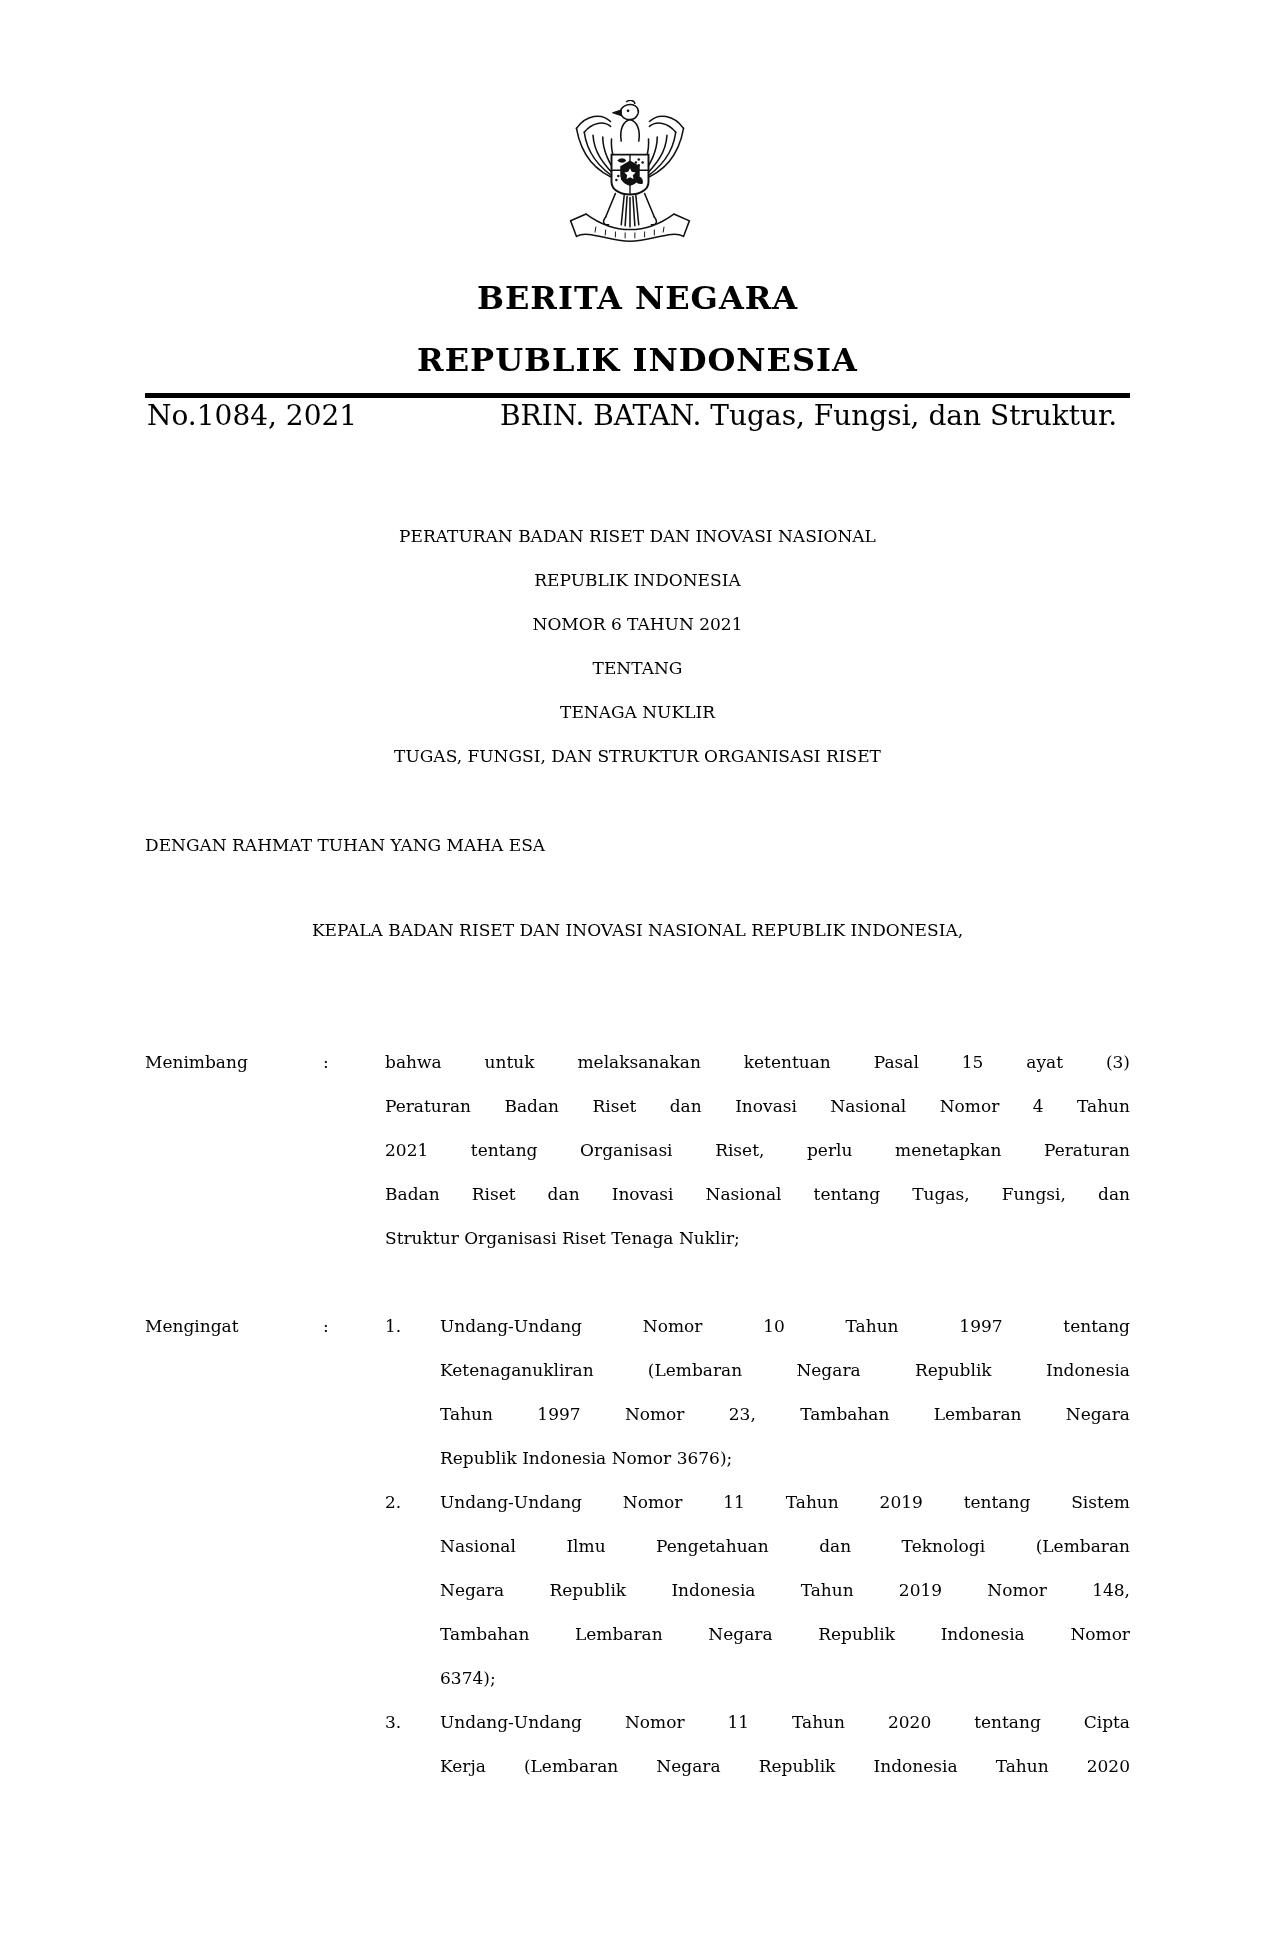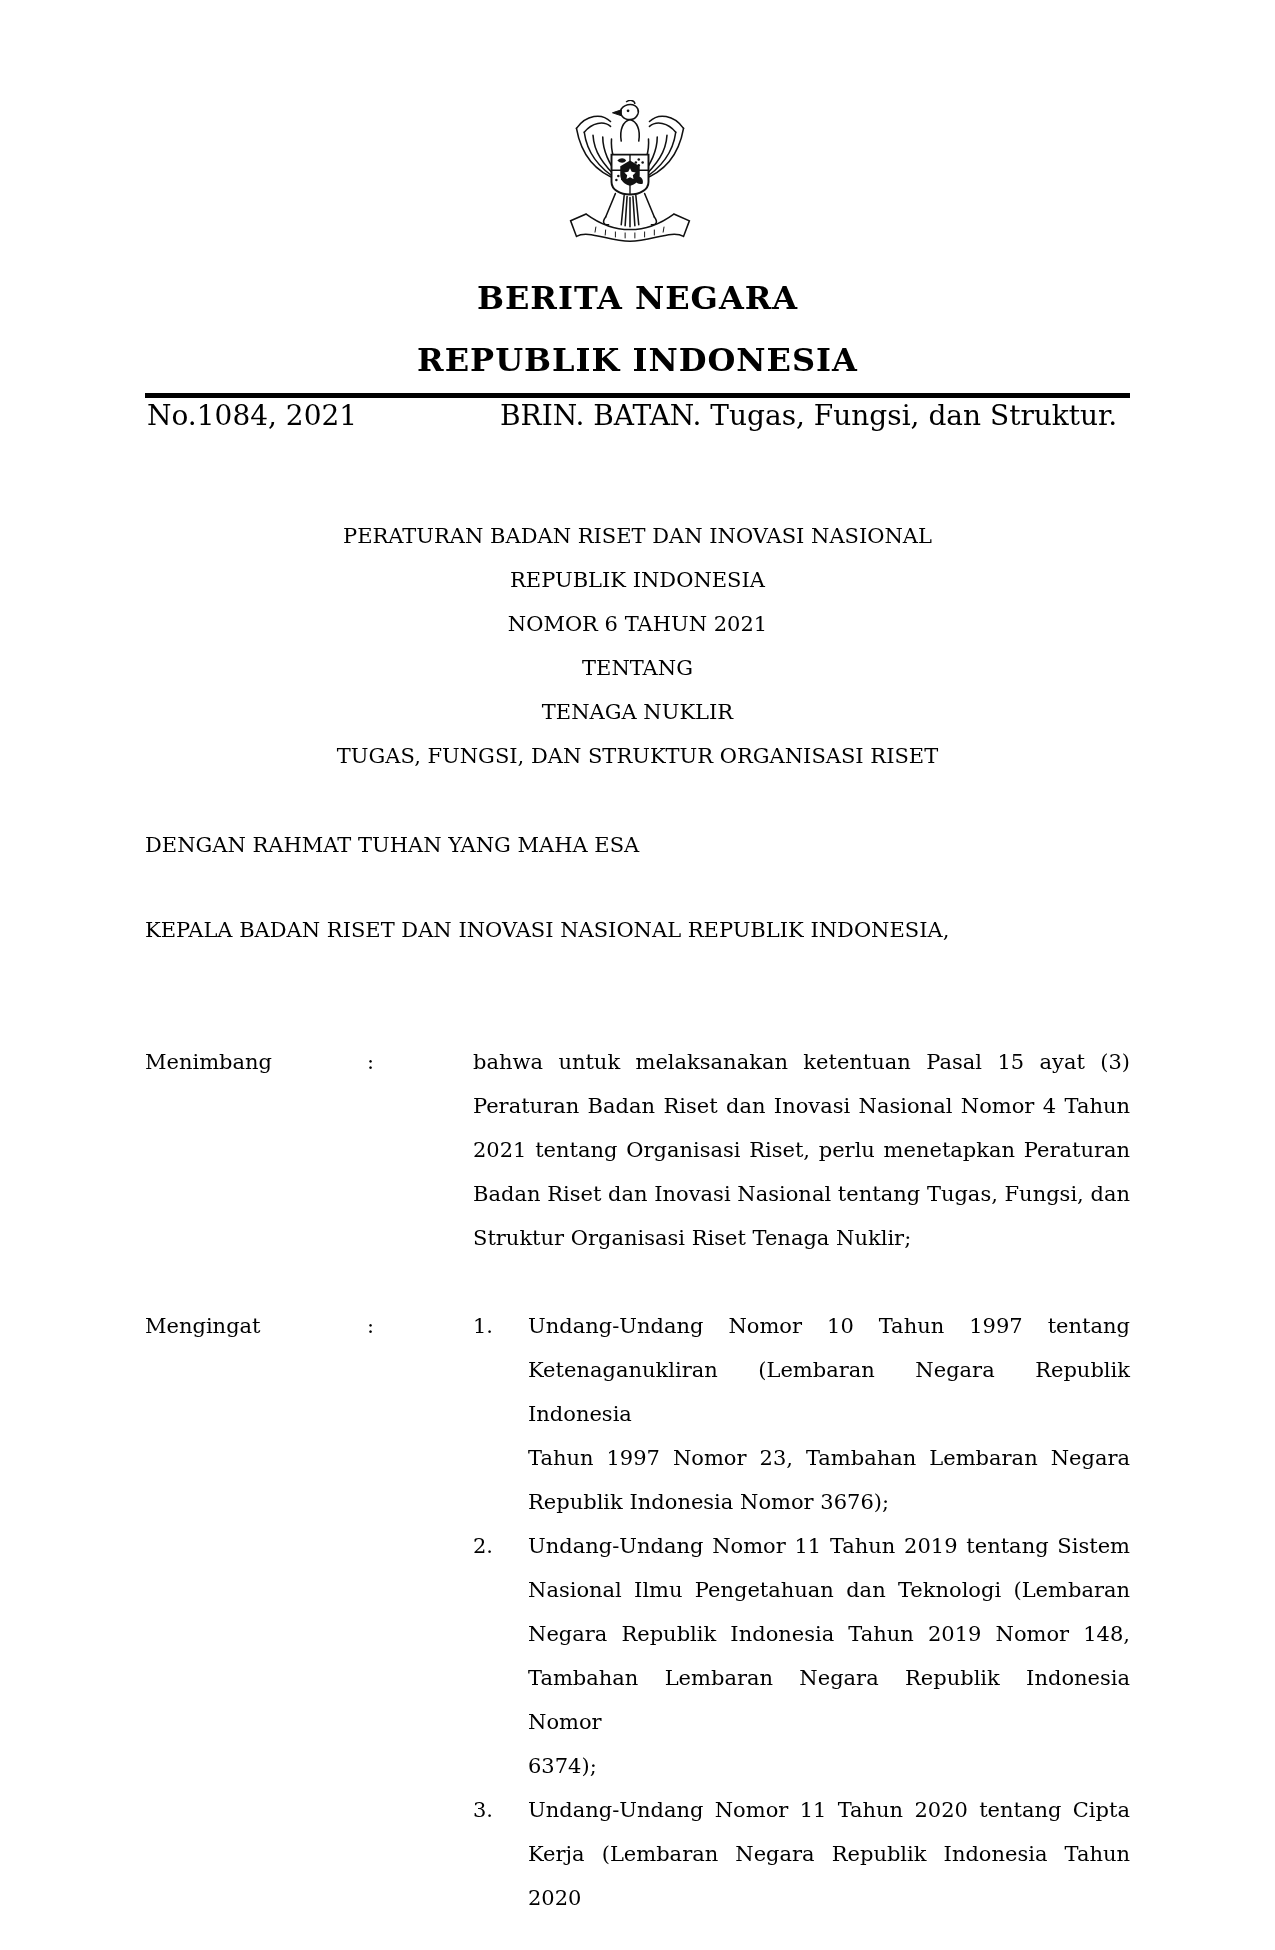--- a/index.html
+++ b/index.html
@@ -26,27 +26,27 @@
   #mast1 { top: 276px; }
   #mast2 { top: 338px; }
   #rule { left: 145px; top: 393px; width: 985px; height: 5px; background: #000; }
 
   
   #issue-line { left: 145px; top: 401px; width: 985px; height: 30px; font-size: 28px; line-height: 30px; }
   #issue-no  { position: absolute; left: 2px; top: 0; white-space: nowrap; }
   #issue-sub { position: absolute; left: 355px; top: 0; white-space: nowrap; }
 
   
-  .doc-text { font-size: 21px; line-height: 44px; }
+  .doc-text { font-size: 17px; line-height: 44px; }
   #title-block { left: 145px; top: 514px; width: 985px; }
   #invocation  { left: 145px; top: 823px; width: 985px; text-align: left; }
-  #officer     { left: 145px; top: 908px; width: 985px; text-align: left; }
+  #officer     { left: 145px; top: 908px; width: 985px; text-align: center; }
 
   
-  .row { left: 145px; width: 985px; display: flex; gap: 44px; }
+  .row { left: 145px; width: 985px; display: flex; }
   #considering-row { top: 1040px; }
   #legal-row       { top: 1304px; }
   .rlabel { width: 178px; flex: none; }
   .rcolon { width: 30px;  flex: none; }
   .rcontent { flex: 1; min-width: 0; margin-left: 32px; }
 
   .li { display: flex; }
   .linum  { width: 55px; flex: none; }
   .litext { flex: 1; min-width: 0; }
 

